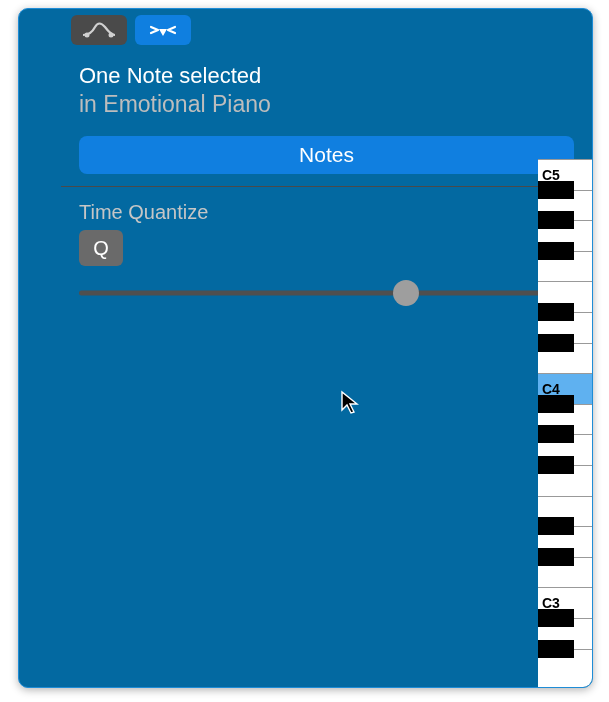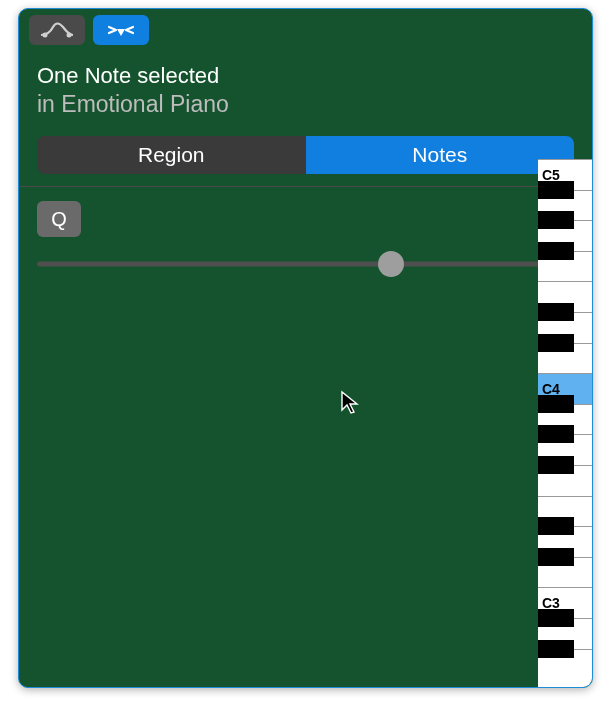--- a/index.html
+++ b/index.html
@@ -9,25 +9,26 @@
     width: 609px;
     height: 702px;
     position: relative;
   }
   .window {
     position: absolute;
     left: 18px;
     top: 8px;
     width: 575px;
     height: 680px;
-    background: #14532d;
+    background: #0369a1;
     border-radius: 10px;
     border: 1px solid #1e8cd6;
     box-shadow: 0 2px 8px rgba(0,0,0,0.3);
     overflow: hidden;
+    padding-left: 42px;
   }
   .toolbar {
     display: flex;
     gap: 8px;
     padding: 6px 10px 0 10px;
     height: 44px;
     align-items: flex-start;
   }
   .tool-btn {
     width: 56px;
@@ -222,27 +223,27 @@
       </svg>
     </div>
   </div>
 
   <div class="header">
     <div class="title">One Note selected</div>
     <div class="subtitle">in Emotional Piano</div>
   </div>
 
   <div class="tabs">
-    <div class="tab inactive">Region</div>
     <div class="tab active">Notes</div>
   </div>
 
   <hr class="divider">
 
   <div class="controls">
+    <div class="label">Time Quantize</div>
     <div class="row">
       <div class="q-btn">
         <span>Q</span>
       </div>
     </div>
 
 
     <div class="slider-wrap">
       <div class="slider-track"></div>
       <div class="slider-thumb" id="vel-thumb" style="left: 66%;"></div>

